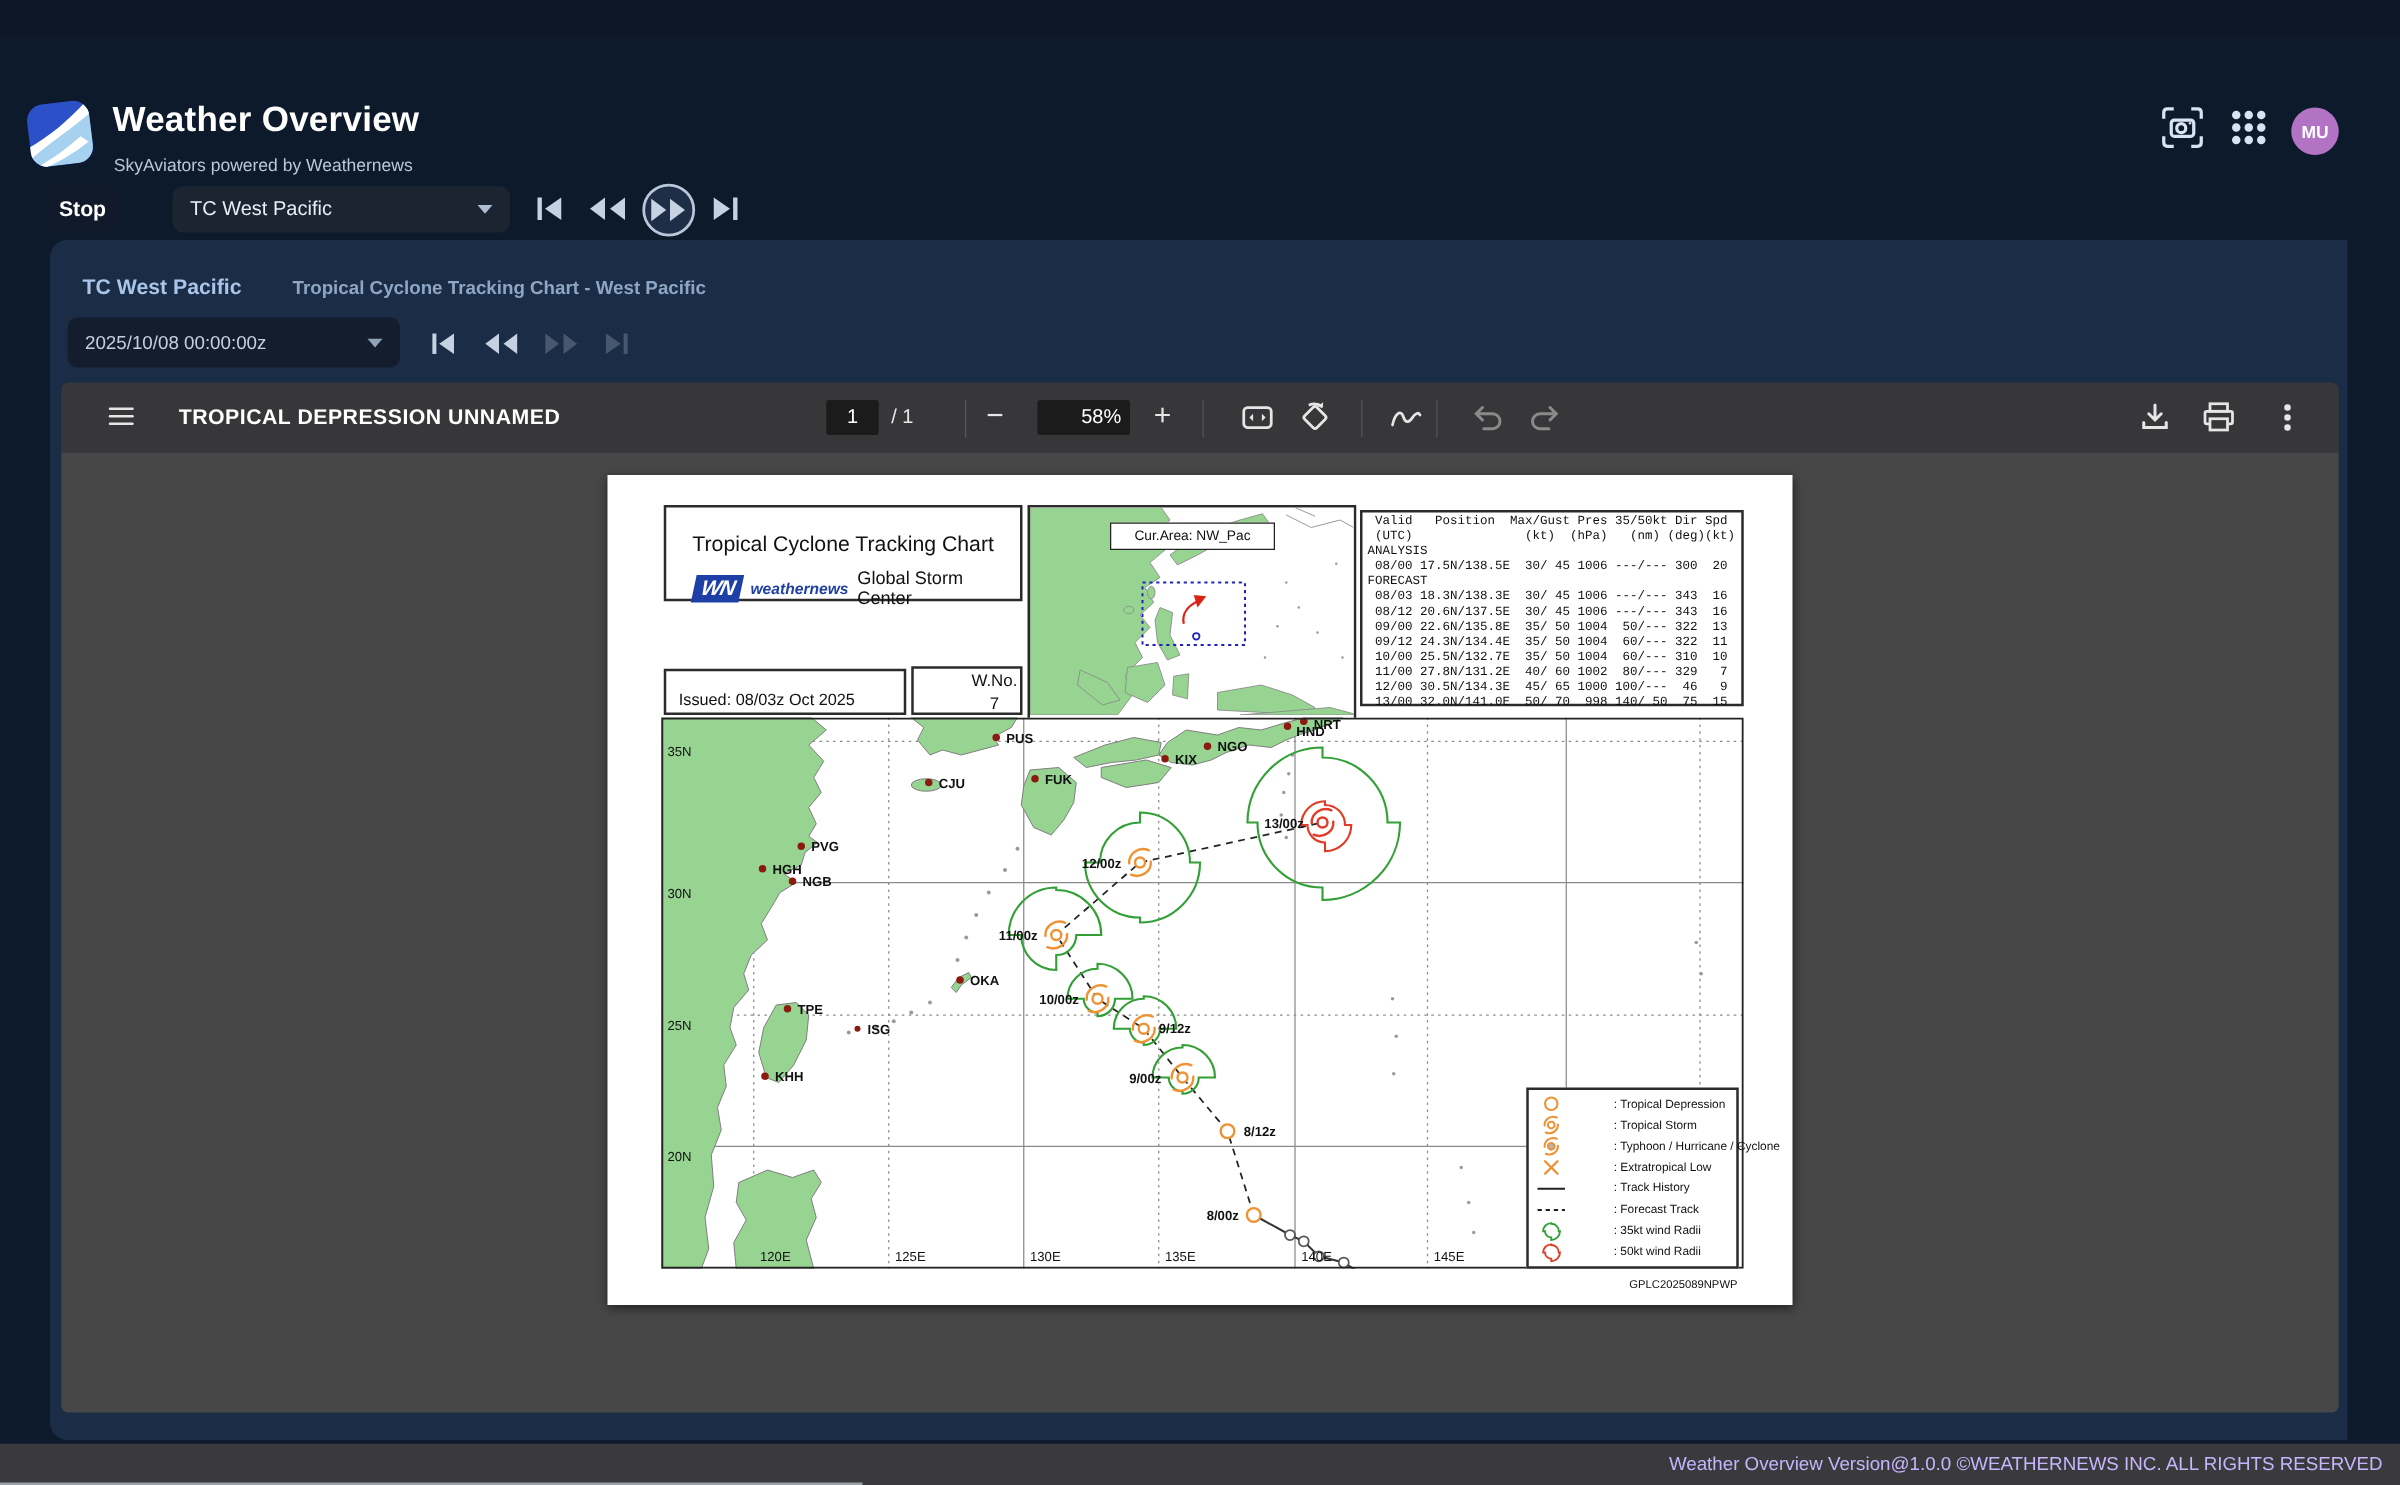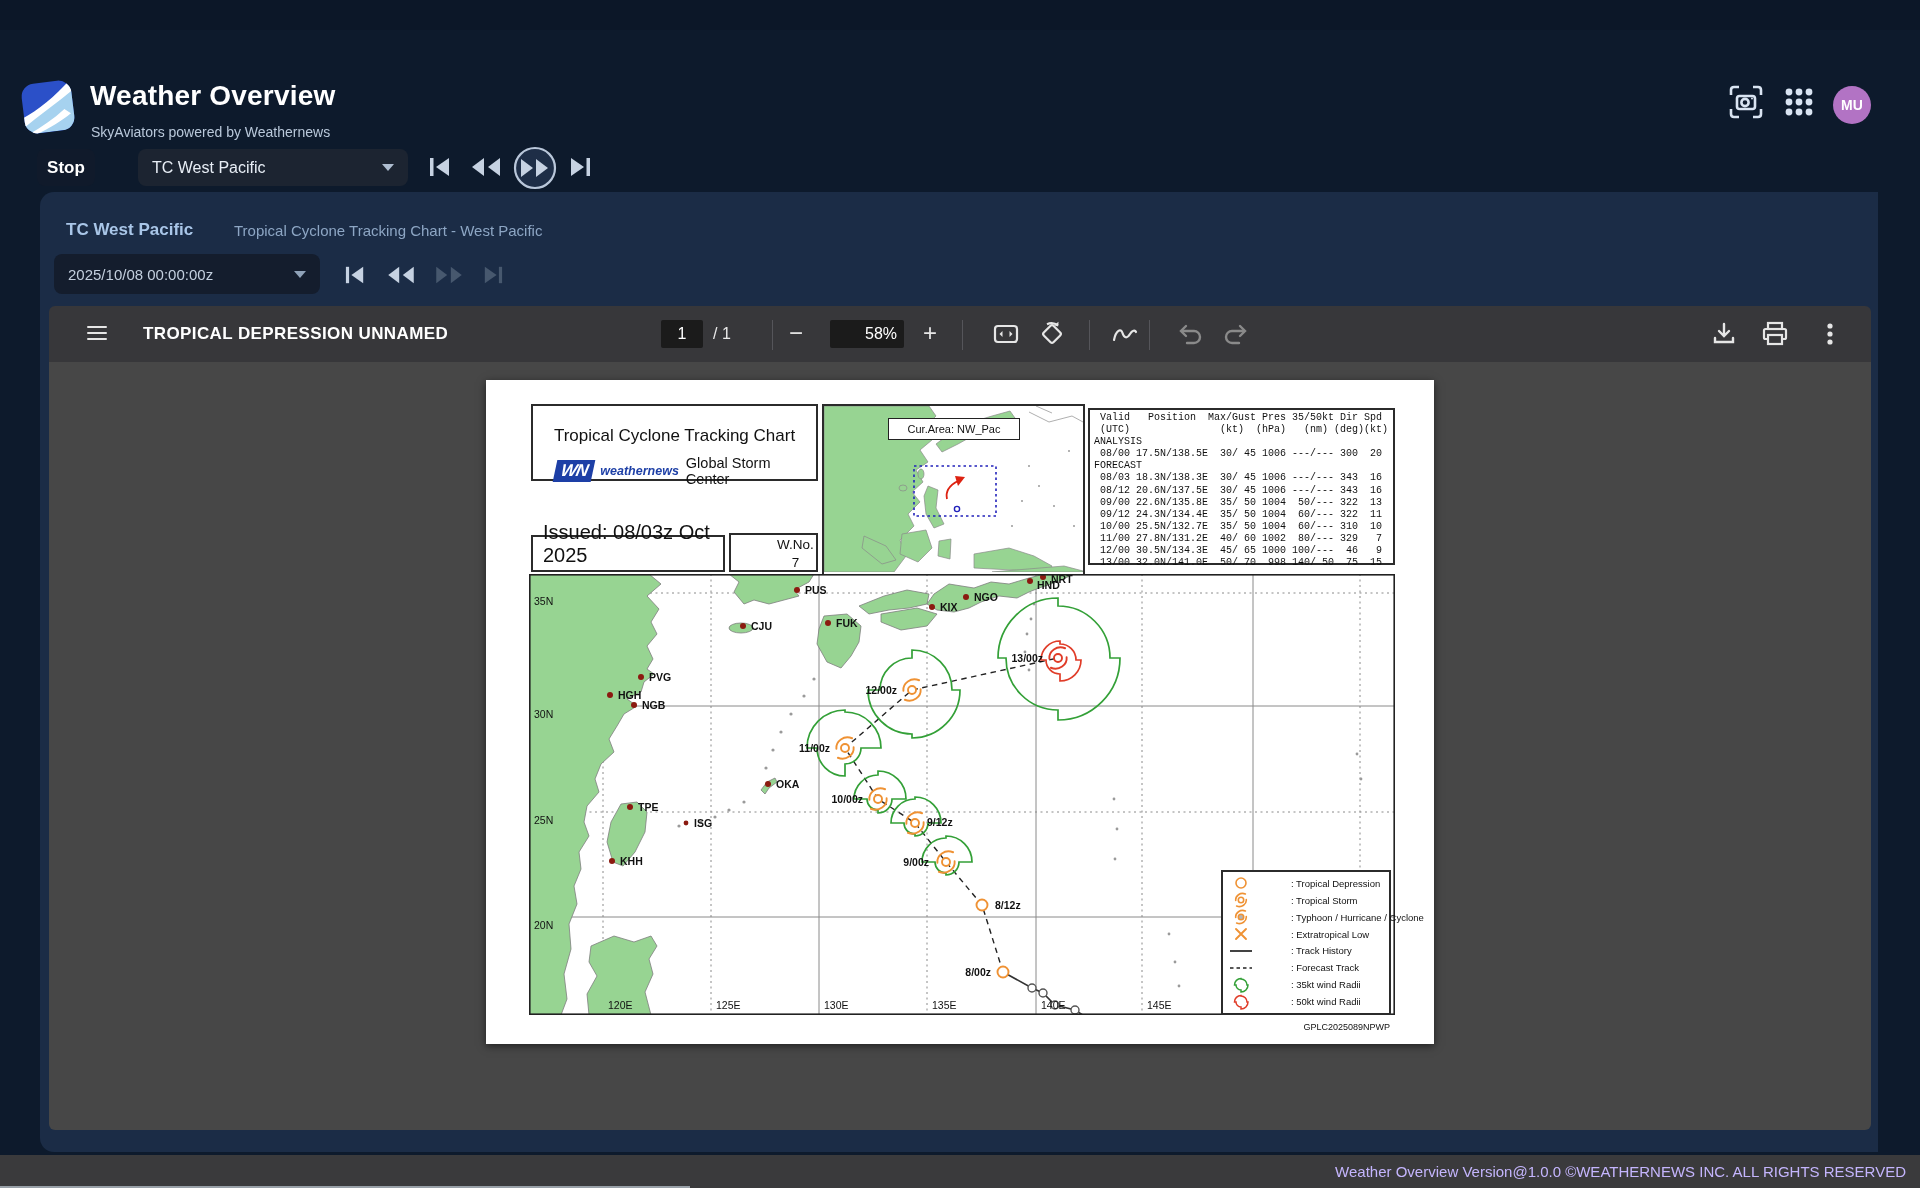--- a/index.html
+++ b/index.html
@@ -44,21 +44,21 @@
   .viewer { background:#474747; border-radius:0 0 6px 6px; overflow:hidden; }
   .page { background:#fff; box-shadow:0 2px 8px rgba(0,0,0,.55); }
   .docbox { border:2px solid #2b2b2b; background:#fff; }
   .doc-title { font-size:17px; color:#111; text-align:center; }
   .wn-mark { background:#1d3fa6; color:#fff; font-weight:bold; font-style:italic; font-size:17px;
              padding:1px 6px; transform:skewX(-12deg); display:inline-block; letter-spacing:-1px; }
   .wn-brand { color:#1d3fa6; font-style:italic; font-weight:bold; font-size:12.5px; }
   .wn-suffix { color:#111; font-size:14.5px; }
   .storm-type { font-size:15px; color:#111; text-align:center; }
   .storm-name { font-size:18px; color:#111; text-align:center; letter-spacing:1px; }
-  .issued { font-size:20px; color:#111; }
+  .issued { font-size:13px; color:#111; }
   .wno { font-size:13.5px; color:#111; text-align:center; line-height:18px; }
   .tc-table { font-family:"Liberation Mono", monospace; font-size:10px; line-height:12.1px; color:#111; white-space:pre; }
   svg text { font-family:"Liberation Sans", sans-serif; }
   .legend { background:#fff; border:2px solid #2b2b2b; padding:3px 4px; display:flex; flex-direction:column; justify-content:space-around; }
   .legend-row { display:flex; align-items:center; height:17px;gap:36px; }
   .legend-row svg { flex:0 0 28px; }
   .legend-label { font-size:9.5px; color:#111; white-space:nowrap; }
   .prod-code { font-size:9px; color:#111; }
   .curarea { background:#fff; border:1.5px solid #222; font-size:11px; color:#111;
              display:flex; align-items:center; justify-content:center; }
@@ -142,21 +142,21 @@
   <button class="abs hdr-iconbtn" style="left:568px;top:126px;">
     <svg class="pb-icon" width="24" height="22" viewBox="0 0 24 22">
         <path d="M3,2 L16,11 L3,20 Z"></path>
         <rect x="18.5" y="2" width="3.5" height="18"></rect>
       </svg>
   </button>
 
   <div class="abs panel" style="left:40px;top:162px;width:1838px;height:960px;"></div>
 
   <div class="abs panel-title" style="left:66px;top:190px;">TC West Pacific</div>
-  <div class="abs panel-sub" style="left:234px;top:192px;">Tropical Cyclone Tracking Chart - West Pacific</div>
+  <div class="abs panel-sub" style="left:234px;top:192px;font-weight:bold;">Tropical Cyclone Tracking Chart - West Pacific</div>
 
   <div class="abs date-select" style="left:54px;top:224px;width:266px;height:40px;padding:0 14px;">
     <span>2025/10/08 00:00:00z</span>
     <span class="caret" style="margin-left:auto;border-top-color:#8fa2b8;"></span>
   </div>
   <button class="abs hdr-iconbtn" style="left:344px;top:235px;">
     <svg class="pb-icon" width="22" height="20" viewBox="0 0 24 22">
         <rect x="2" y="2" width="3.5" height="18"></rect>
         <path d="M21,2 L8,11 L21,20 Z"></path>
       </svg>

